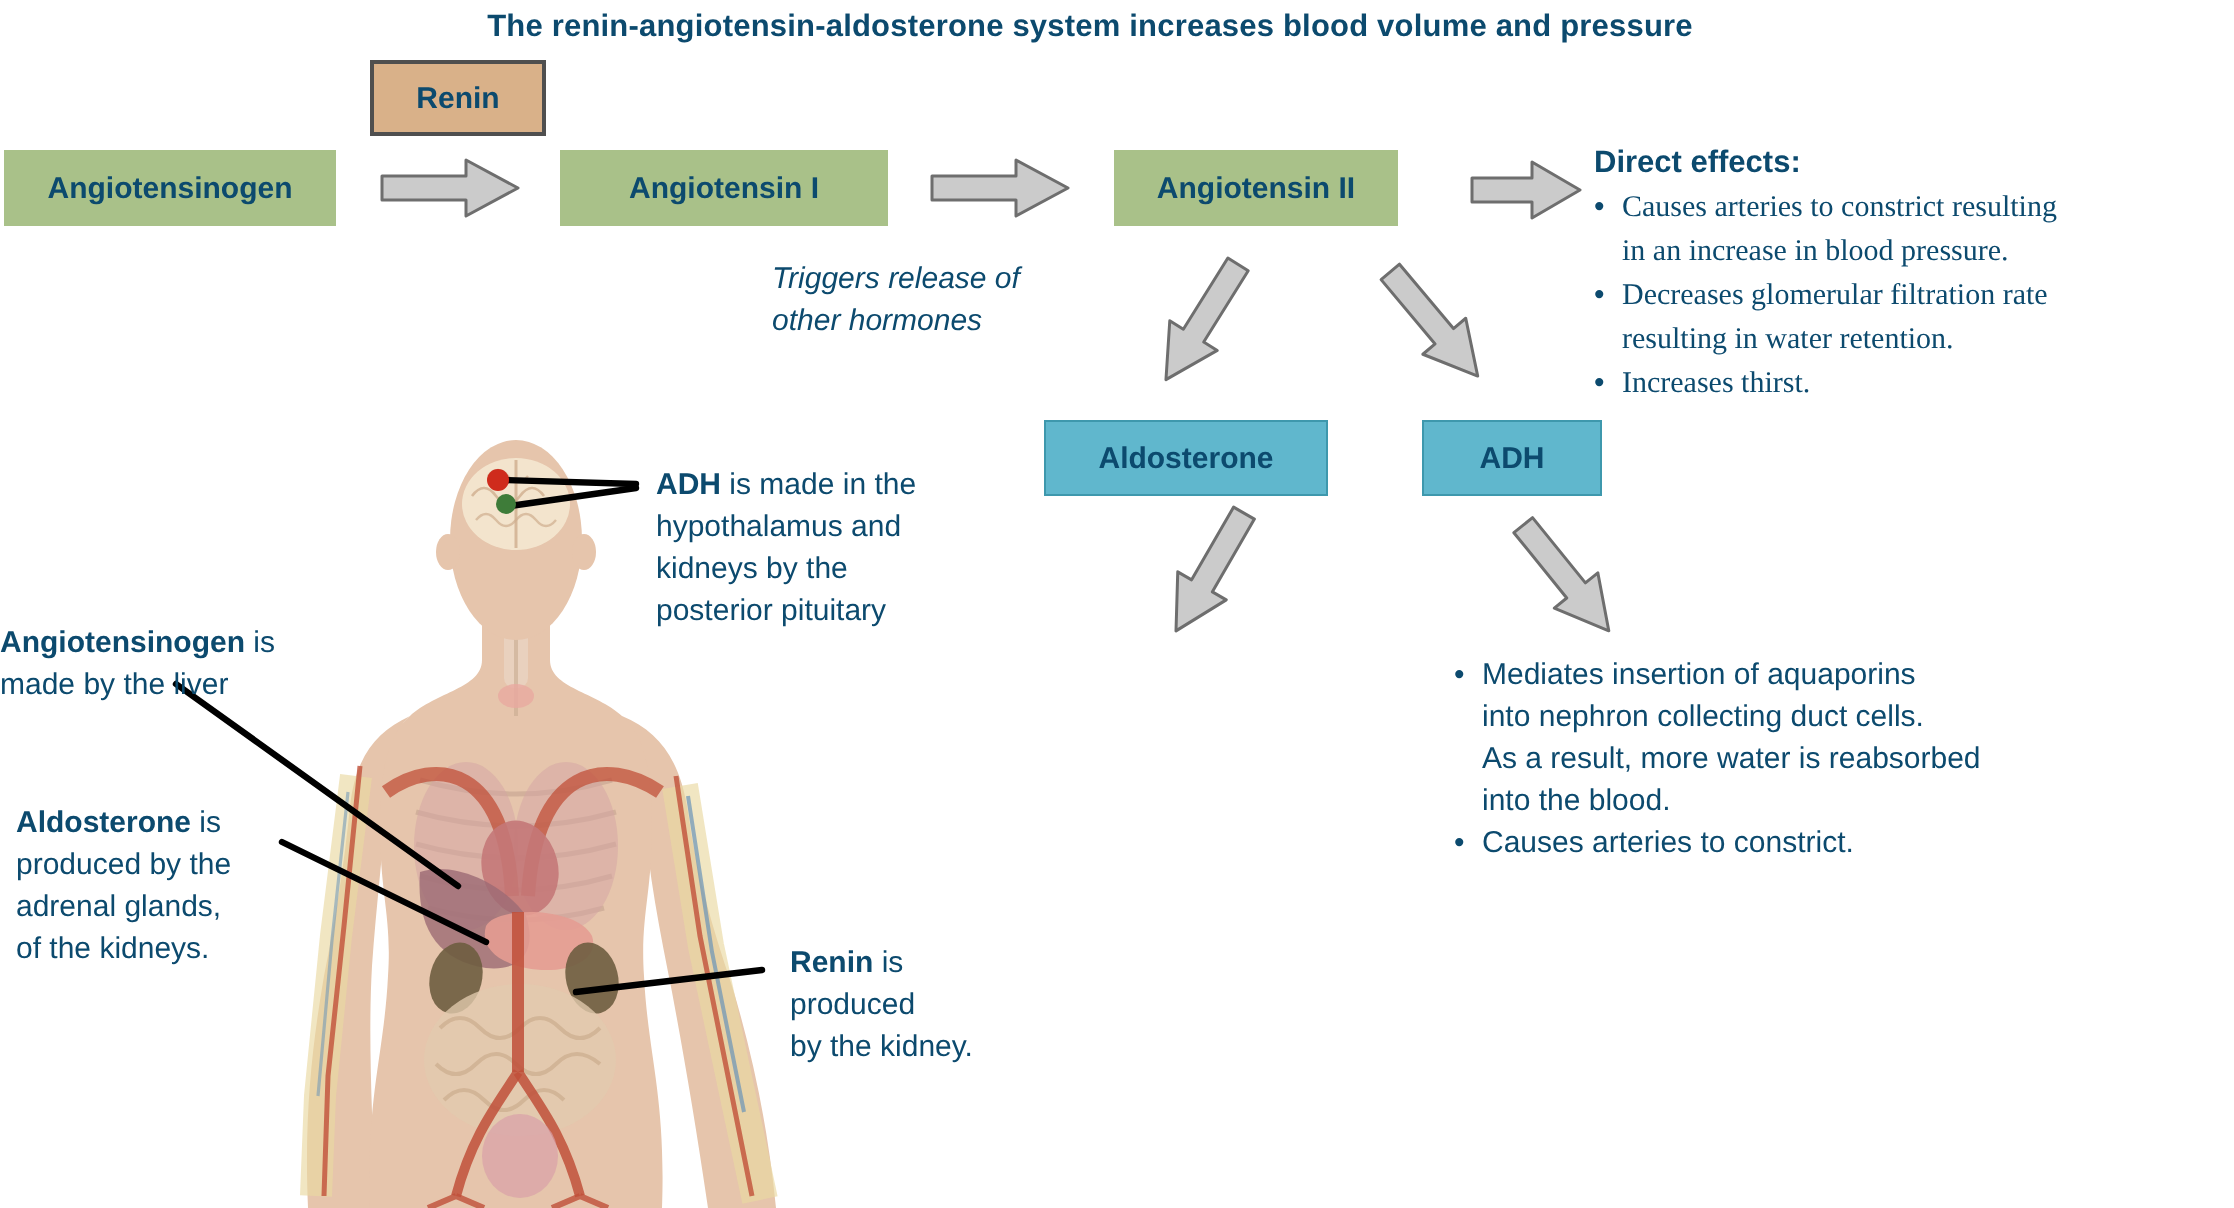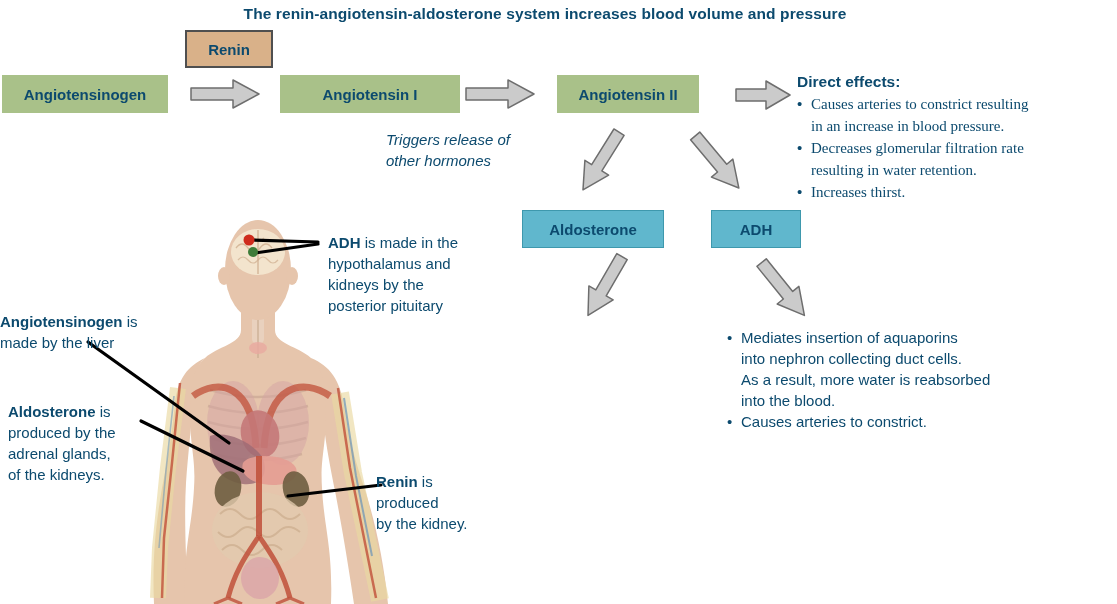--- a/index.html
+++ b/index.html
@@ -114,21 +114,21 @@
     <circle cx="249" cy="240" r="5.5" fill="#cf2b1c"></circle>
     <circle cx="253" cy="252" r="5" fill="#3e7c39"></circle>
   </svg>
 
   <div class="abs fbox tan" style="left:185px;top:30px;width:88px;height:38px;">
       <span>Renin</span>
     </div>
   <div class="abs fbox green" style="left:2px;top:75px;width:166px;height:38px;">
       <span>Angiotensinogen</span>
     </div>
-  <div class="abs fbox green" style="left:280px;top:75px;width:180px;height:38px;text-align:right;">
+  <div class="abs fbox green" style="left:280px;top:75px;width:164px;height:38px;text-align:right;">
       <span>Angiotensin I</span>
     </div>
   <div class="abs fbox green" style="left:557px;top:75px;width:142px;height:38px;">
       <span>Angiotensin II</span>
     </div>
   <div class="abs fbox blue" style="left:522px;top:210px;width:142px;height:38px;">
       <span>Aldosterone</span>
     </div>
   <div class="abs fbox blue" style="left:711px;top:210px;width:90px;height:38px;">
       <span>ADH</span>
@@ -222,19 +222,19 @@
     <div>made by the liver</div>
   </div>
 
   <div class="abs txt note" style="left:8px;top:401px;width:150px;">
     <div><b>Aldosterone</b><span> is</span></div>
     <div>produced by the</div>
     <div>adrenal glands,</div>
     <div>of the kidneys.</div>
   </div>
 
-  <div class="abs txt note" style="left:376px;top:471px;width:130px;">
+  <div class="abs txt note" style="left:395px;top:471px;width:130px;">
     <div><b>Renin</b><span> is</span></div>
     <div>produced</div>
     <div>by the kidney.</div>
   </div>
 
 </div>
 
 </body></html>

